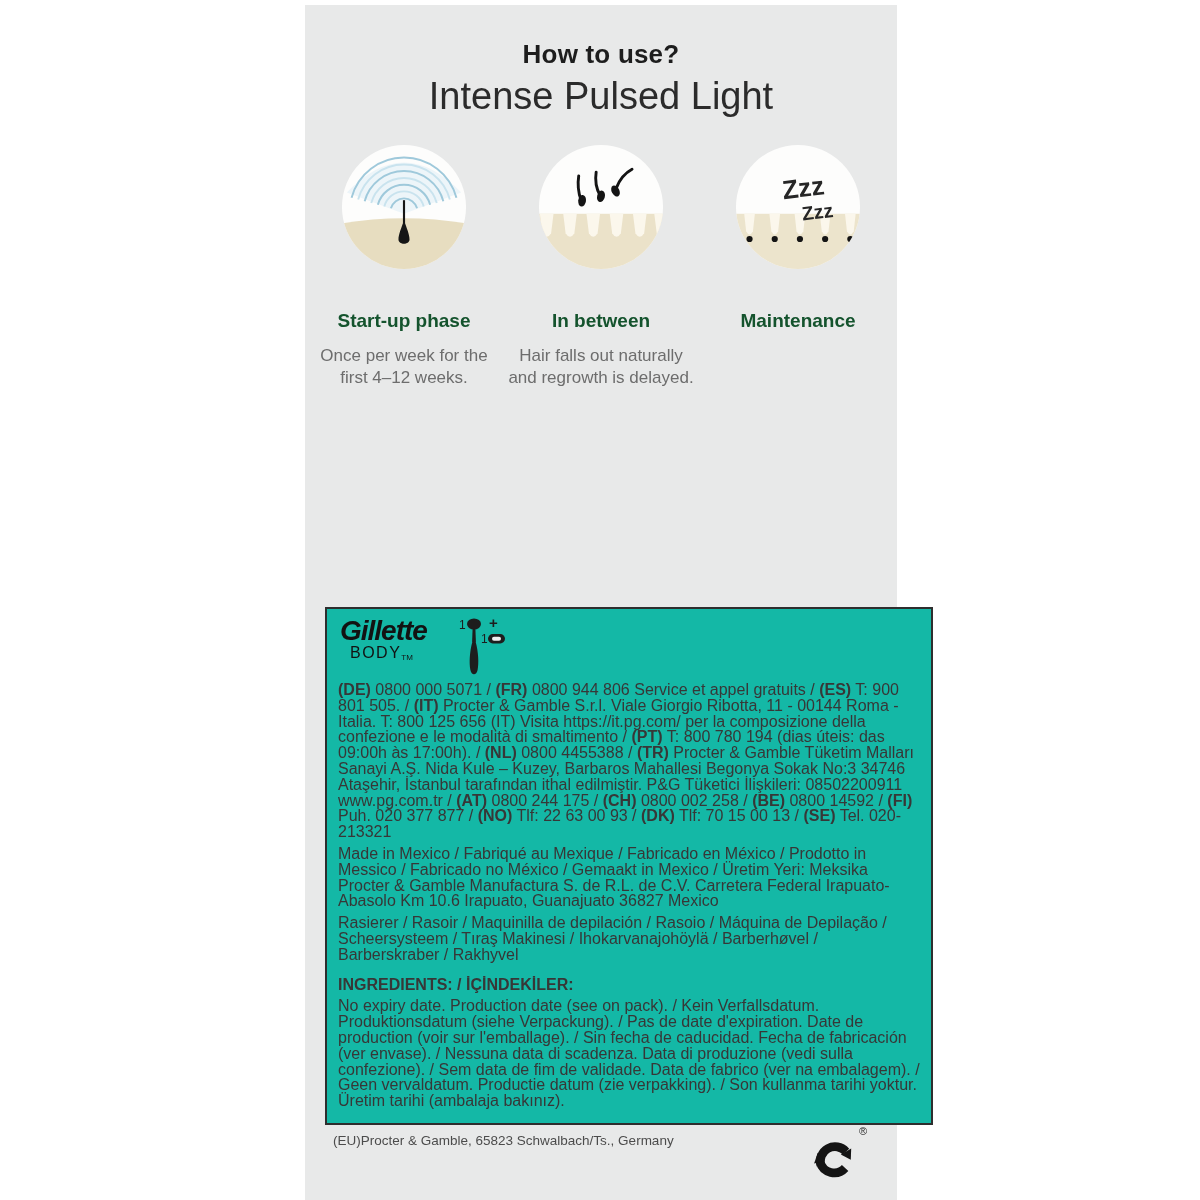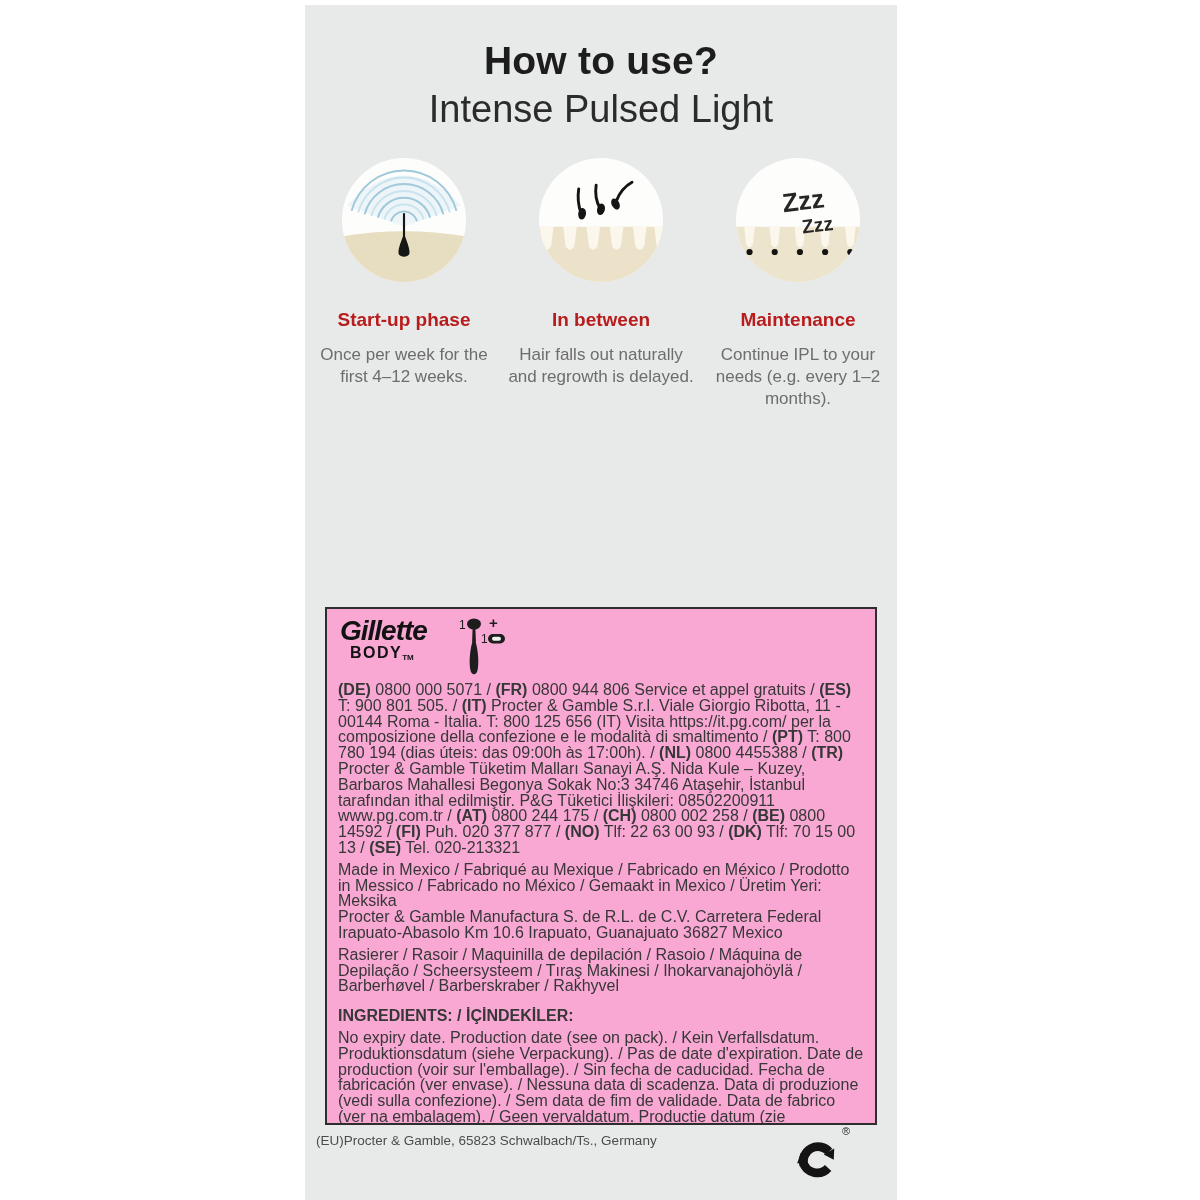--- a/index.html
+++ b/index.html
@@ -1,43 +1,43 @@
 <!DOCTYPE html>
 <html><head>
 <meta charset="utf-8">
 <style>
   * { margin:0; padding:0; box-sizing:border-box; }
   html,body { width:1200px; height:1200px; background:#ffffff; font-family:"Liberation Sans", sans-serif; }
   .page { position:relative; width:1200px; height:1200px; background:#ffffff; overflow:hidden; }
   .panel { position:absolute; left:305px; top:5px; width:592px; height:1195px; background:#e8e9e9; }
 
   .header { text-align:center; padding-top:34px; }
-  .title { font-size:39px; font-weight:bold; color:#1d1d1d; letter-spacing:0.2px; }
+  .title { font-size:26px; font-weight:bold; color:#1d1d1d; letter-spacing:0.2px; }
   .subtitle { font-size:38px; font-weight:400; color:#2b2b2b; margin-top:5px; }
 
   .steps { display:flex; justify-content:center; margin-top:26px; }
   .step { width:197px; display:flex; flex-direction:column; align-items:center; }
   .step-icon { width:126px; height:126px; }
-  .step-label { margin-top:26px; font-size:19px; font-weight:bold; color:#b91c1c; }
+  .step-label { margin-top:40px; font-size:19px; font-weight:bold; color:#14532d; }
   .step-desc { margin-top:13px; font-size:17px; line-height:22px; color:#6d6d6d; text-align:center; width:194px; }
 
-  .info-box { position:absolute; left:20px; top:602px; width:552px; height:518px;
-              background:#f9a8d4; border:2px solid #2e2e2e; padding:7px 11px 4px; overflow:hidden; }
+  .info-box { position:absolute; left:20px; top:602px; width:608px; height:518px;
+              background:#14b8a6; border:2px solid #2e2e2e; padding:7px 11px 4px; overflow:hidden; }
   .brand-row { display:flex; align-items:flex-start; height:58px; margin:2px 0 4px 2px; }
   .brand-name { font-size:28px; font-weight:bold; font-style:italic; letter-spacing:-1px; color:#121212; line-height:26px; }
-  .brand-sub { font-size:16px; font-weight:bold; letter-spacing:1.5px; color:#121212; margin-left:10px; }
+  .brand-sub { font-size:16px; font-weight:normal; letter-spacing:1.5px; color:#121212; margin-left:10px; }
   .brand-sub .tm { font-size:8px; letter-spacing:0; vertical-align:-2px; }
   .razor-svg { margin-left:26px; margin-top:-2px; }
 
   .box-text { font-size:16px; line-height:15.8px; color:#373737; margin-top:6px; }
   .box-text.tight { margin-top:0; }
   .box-text.lbl { margin-top:14px; font-weight:bold; }
   .b { font-weight:bold; }
 
-  .footer { position:absolute; left:11px; top:1126px; width:550px; }
+  .footer { position:absolute; left:28px; top:1126px; width:550px; }
   .address { font-size:13.5px; color:#4c4c4c; }
   .green-dot { position:absolute; right:14px; top:-4px; width:62px; height:58px; }
   .green-dot .reg { position:absolute; right:2px; top:-2px; font-size:11px; color:#2a2a2a; }
 </style>
 </head>
 <body>
 
 <div class="page">
   <div class="panel">
 
@@ -120,21 +120,20 @@
             <circle cx="15" cy="98" r="3.2" fill="#141414"></circle>
             <circle cx="41" cy="98" r="3.2" fill="#141414"></circle>
             <circle cx="67" cy="98" r="3.2" fill="#141414"></circle>
             <circle cx="93" cy="98" r="3.2" fill="#141414"></circle>
             <circle cx="119" cy="98" r="3.2" fill="#141414"></circle>
             <text x="50" y="57" font-size="27" font-weight="bold" fill="#262626" font-family="Liberation Sans, sans-serif" transform="rotate(-7 50 57)">Zzz</text>
             <text x="70" y="79" font-size="20" font-weight="bold" fill="#262626" font-family="Liberation Sans, sans-serif" transform="rotate(-7 70 79)">Zzz</text>
           </g>
         </svg>
         <div class="step-label">Maintenance</div>
-        <div class="step-desc">Continue IPL to your needs (e.g. every 1–2 months).</div>
       </div>
     </div>
 
     <div class="info-box">
       <div class="brand-row">
         <div>
           <div class="brand-name">Gillette</div>
           <div class="brand-sub"><span>BODY</span><span class="tm">TM</span></div>
         </div>
         <svg class="razor-svg" width="58" height="62" viewBox="0 0 58 62">

